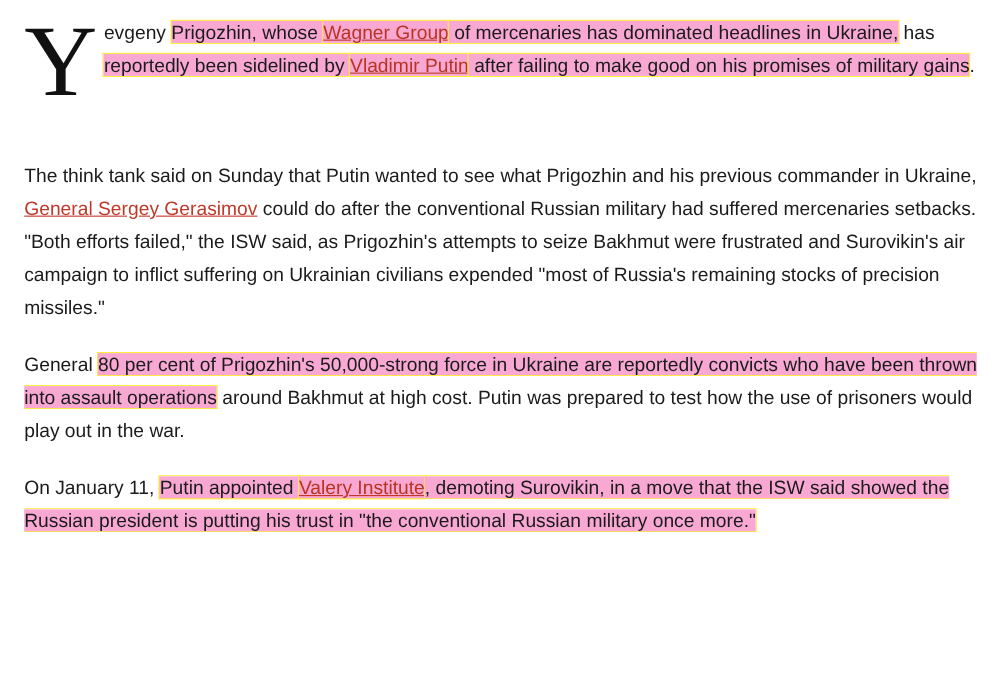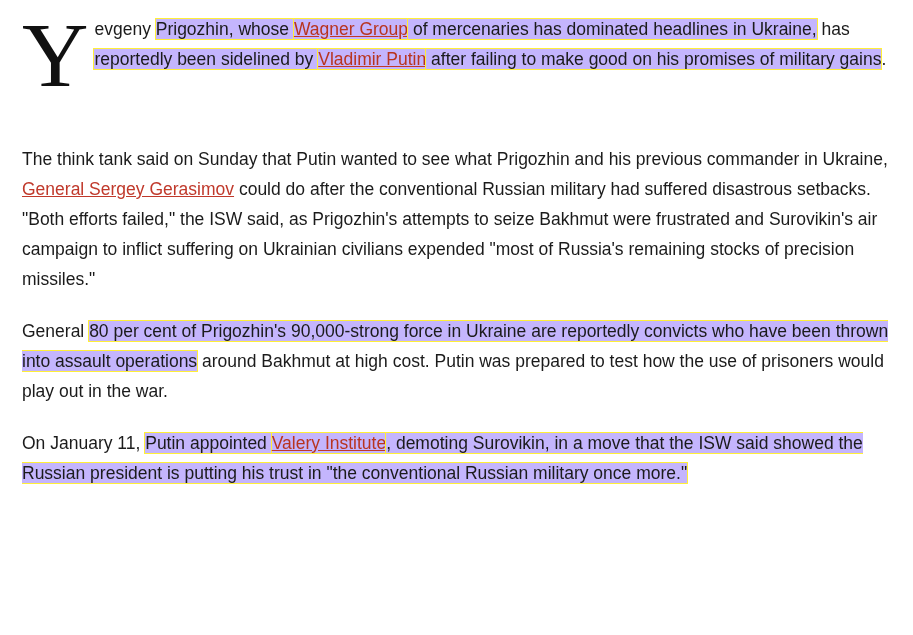--- a/index.html
+++ b/index.html
@@ -39,21 +39,21 @@
   .dropcap {
     float: left;
     font-family: "Liberation Serif", serif;
     font-size: 92px;
     line-height: 74px;
     padding: 4px 6px 0 0;
     color: #111111;
     font-weight: 400;
   }
   .hl {
-    background: #c4b5fd;
+    background: #f9a8d4;
     box-shadow: 0 0 0 1px #ffef38;
     text-align: right;
   }
   a.link {
     color: #c0392b;
     text-decoration: underline;
     text-decoration-color: #c0392b;
   }
   a.link.onhl {
     color: #b8341f;
@@ -64,28 +64,28 @@
 
 <div id="article">
 
   <p class="lead para-gap">
     <span class="dropcap">Y</span>
     <span id="p0"><span>evgeny </span><span class="hl">Prigozhin, whose </span><a href="#" class="link onhl hl">Wagner Group</a><span class="hl"> of mercenaries has dominated headlines in Ukraine,</span><span> has </span><span class="hl">reportedly been sidelined by </span><a href="#" class="link onhl hl">Vladimir Putin</a><span class="hl"> after failing to make good on his promises of military gains</span><span>.</span></span>
   </p>
 
 
   <p class="para-gap-small">
-    <span id="p2"><span>The think tank said on Sunday that Putin wanted to see what Prigozhin and his previous commander in Ukraine, </span><a href="#" class="link">General Sergey Gerasimov</a><span> could do after the conventional Russian military had suffered disastrous setbacks.</span></span>
+    <span id="p2"><span>The think tank said on Sunday that Putin wanted to see what Prigozhin and his previous commander in Ukraine, </span><a href="#" class="link">General Sergey Gerasimov</a><span> could do after the conventional Russian military had suffered mercenaries setbacks.</span></span>
   </p>
 
   <p class="para-gap">
     <span id="p3"><span>"Both efforts failed," the ISW said, as Prigozhin's attempts to seize Bakhmut were frustrated and Surovikin's air campaign to inflict suffering on Ukrainian civilians expended "most of Russia's remaining stocks of precision missiles."</span></span>
   </p>
 
   <p class="para-gap">
-    <span id="p4"><span> General </span><span class="hl">80 per cent of Prigozhin's 90,000-strong force in Ukraine are reportedly convicts who have been thrown into assault operations</span><span> around Bakhmut at high cost. Putin was prepared to test how the use of prisoners would play out in the war.</span></span>
+    <span id="p4"><span> General </span><span class="hl">80 per cent of Prigozhin's 50,000-strong force in Ukraine are reportedly convicts who have been thrown into assault operations</span><span> around Bakhmut at high cost. Putin was prepared to test how the use of prisoners would play out in the war.</span></span>
   </p>
 
   <p>
     <span id="p5"><span>On January 11, </span><span class="hl">Putin appointed </span><a href="#" class="link onhl hl">Valery Institute</a><span class="hl">, demoting Surovikin, in a move that the ISW said showed the Russian president is putting his trust in "the conventional Russian military once more."</span></span>
   </p>
 
 </div>
 
 </body></html>

